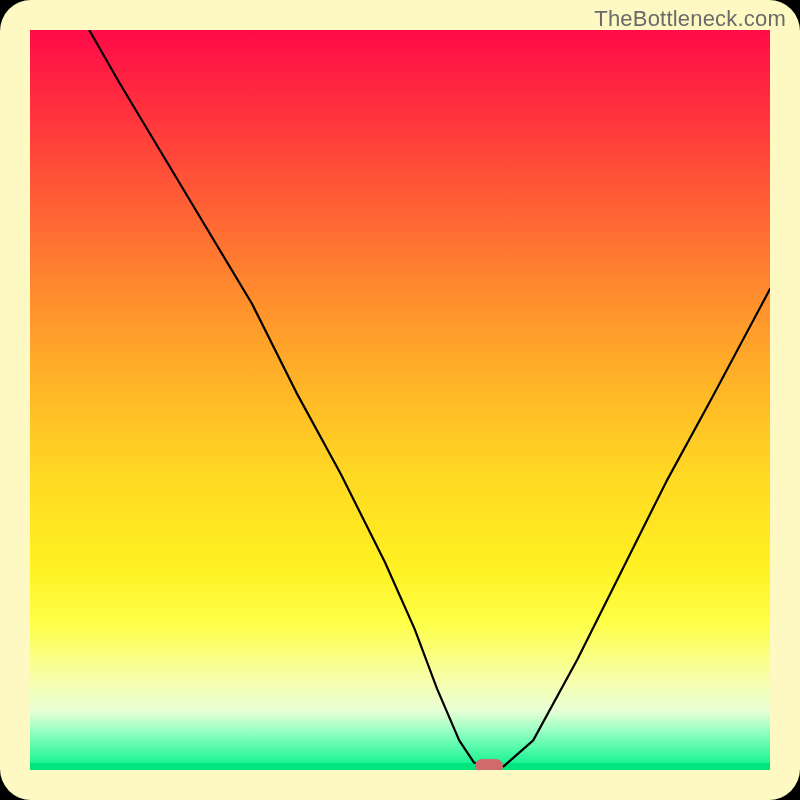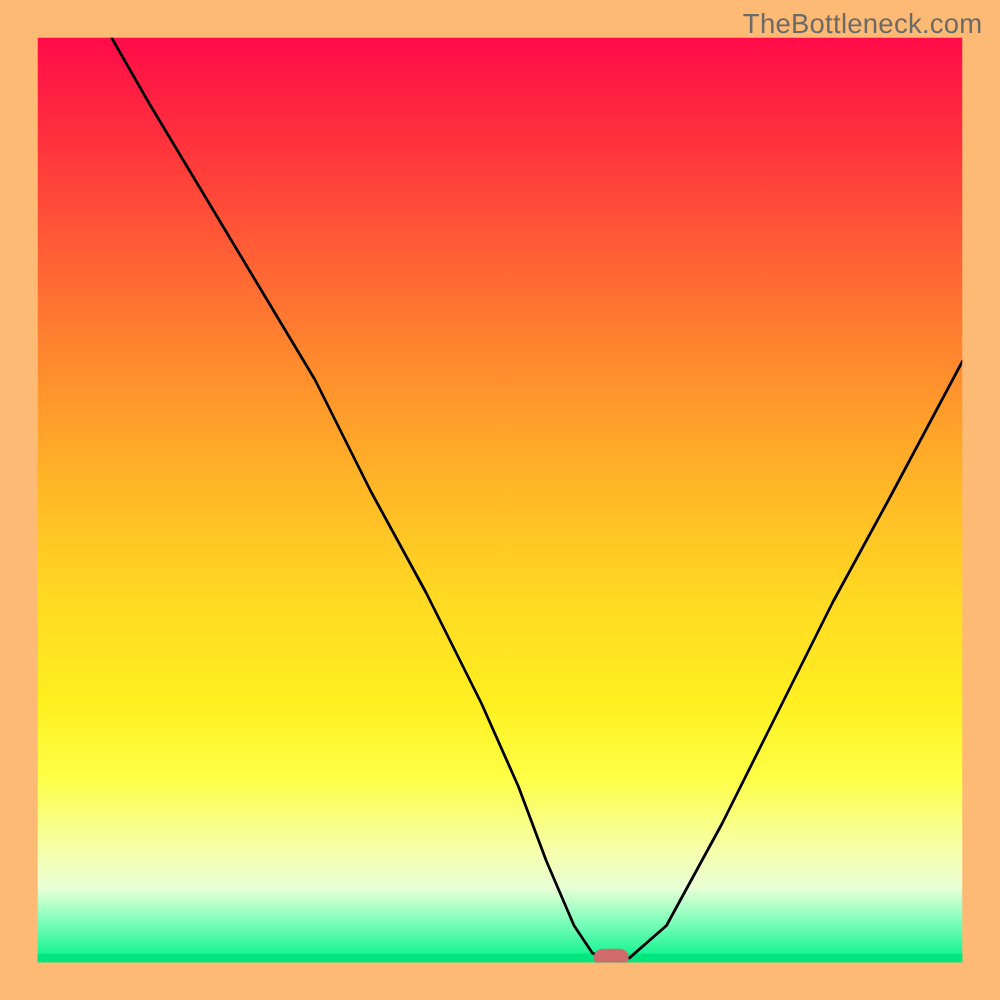--- a/index.html
+++ b/index.html
@@ -8,21 +8,22 @@
     width: 800px;
     height: 800px;
     background: #000;
     overflow: hidden;
     font-family: Arial, Helvetica, sans-serif;
   }
   .frame {
     position: relative;
     width: 800px;
     height: 800px;
-    background: #fdba74;
+    background: #fef9c3;
+    border-radius: 31px;
   }
   .watermark {
     position: absolute;
     top: 6px;
     right: 14px;
     color: #6a6a6a;
     font-size: 22px;
     letter-spacing: 0.2px;
     z-index: 5;
   }

